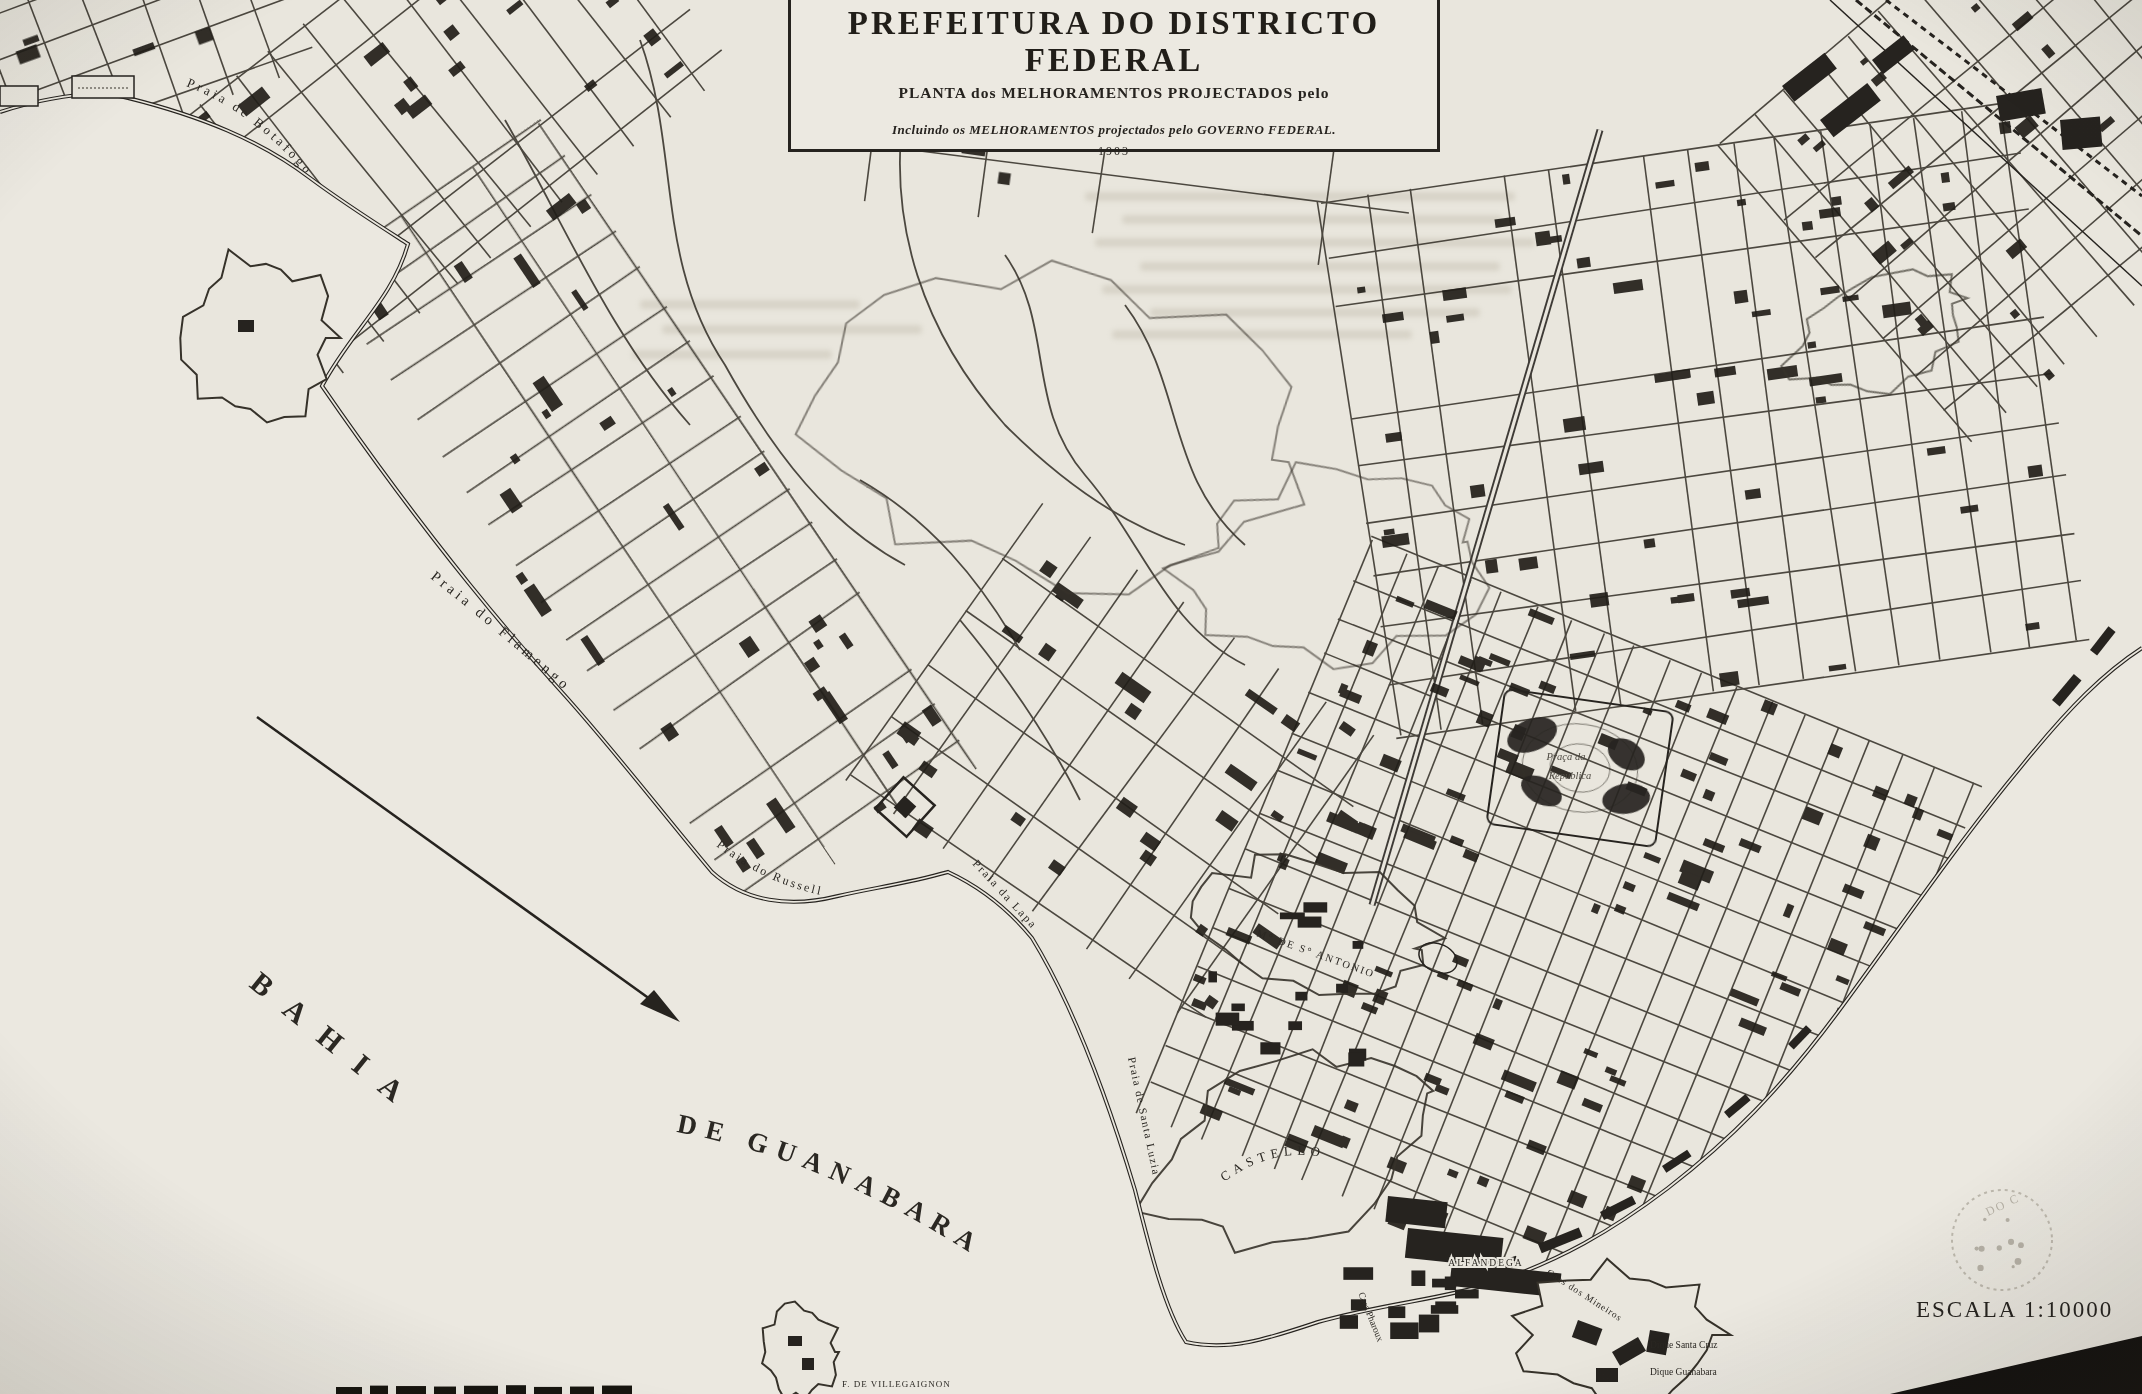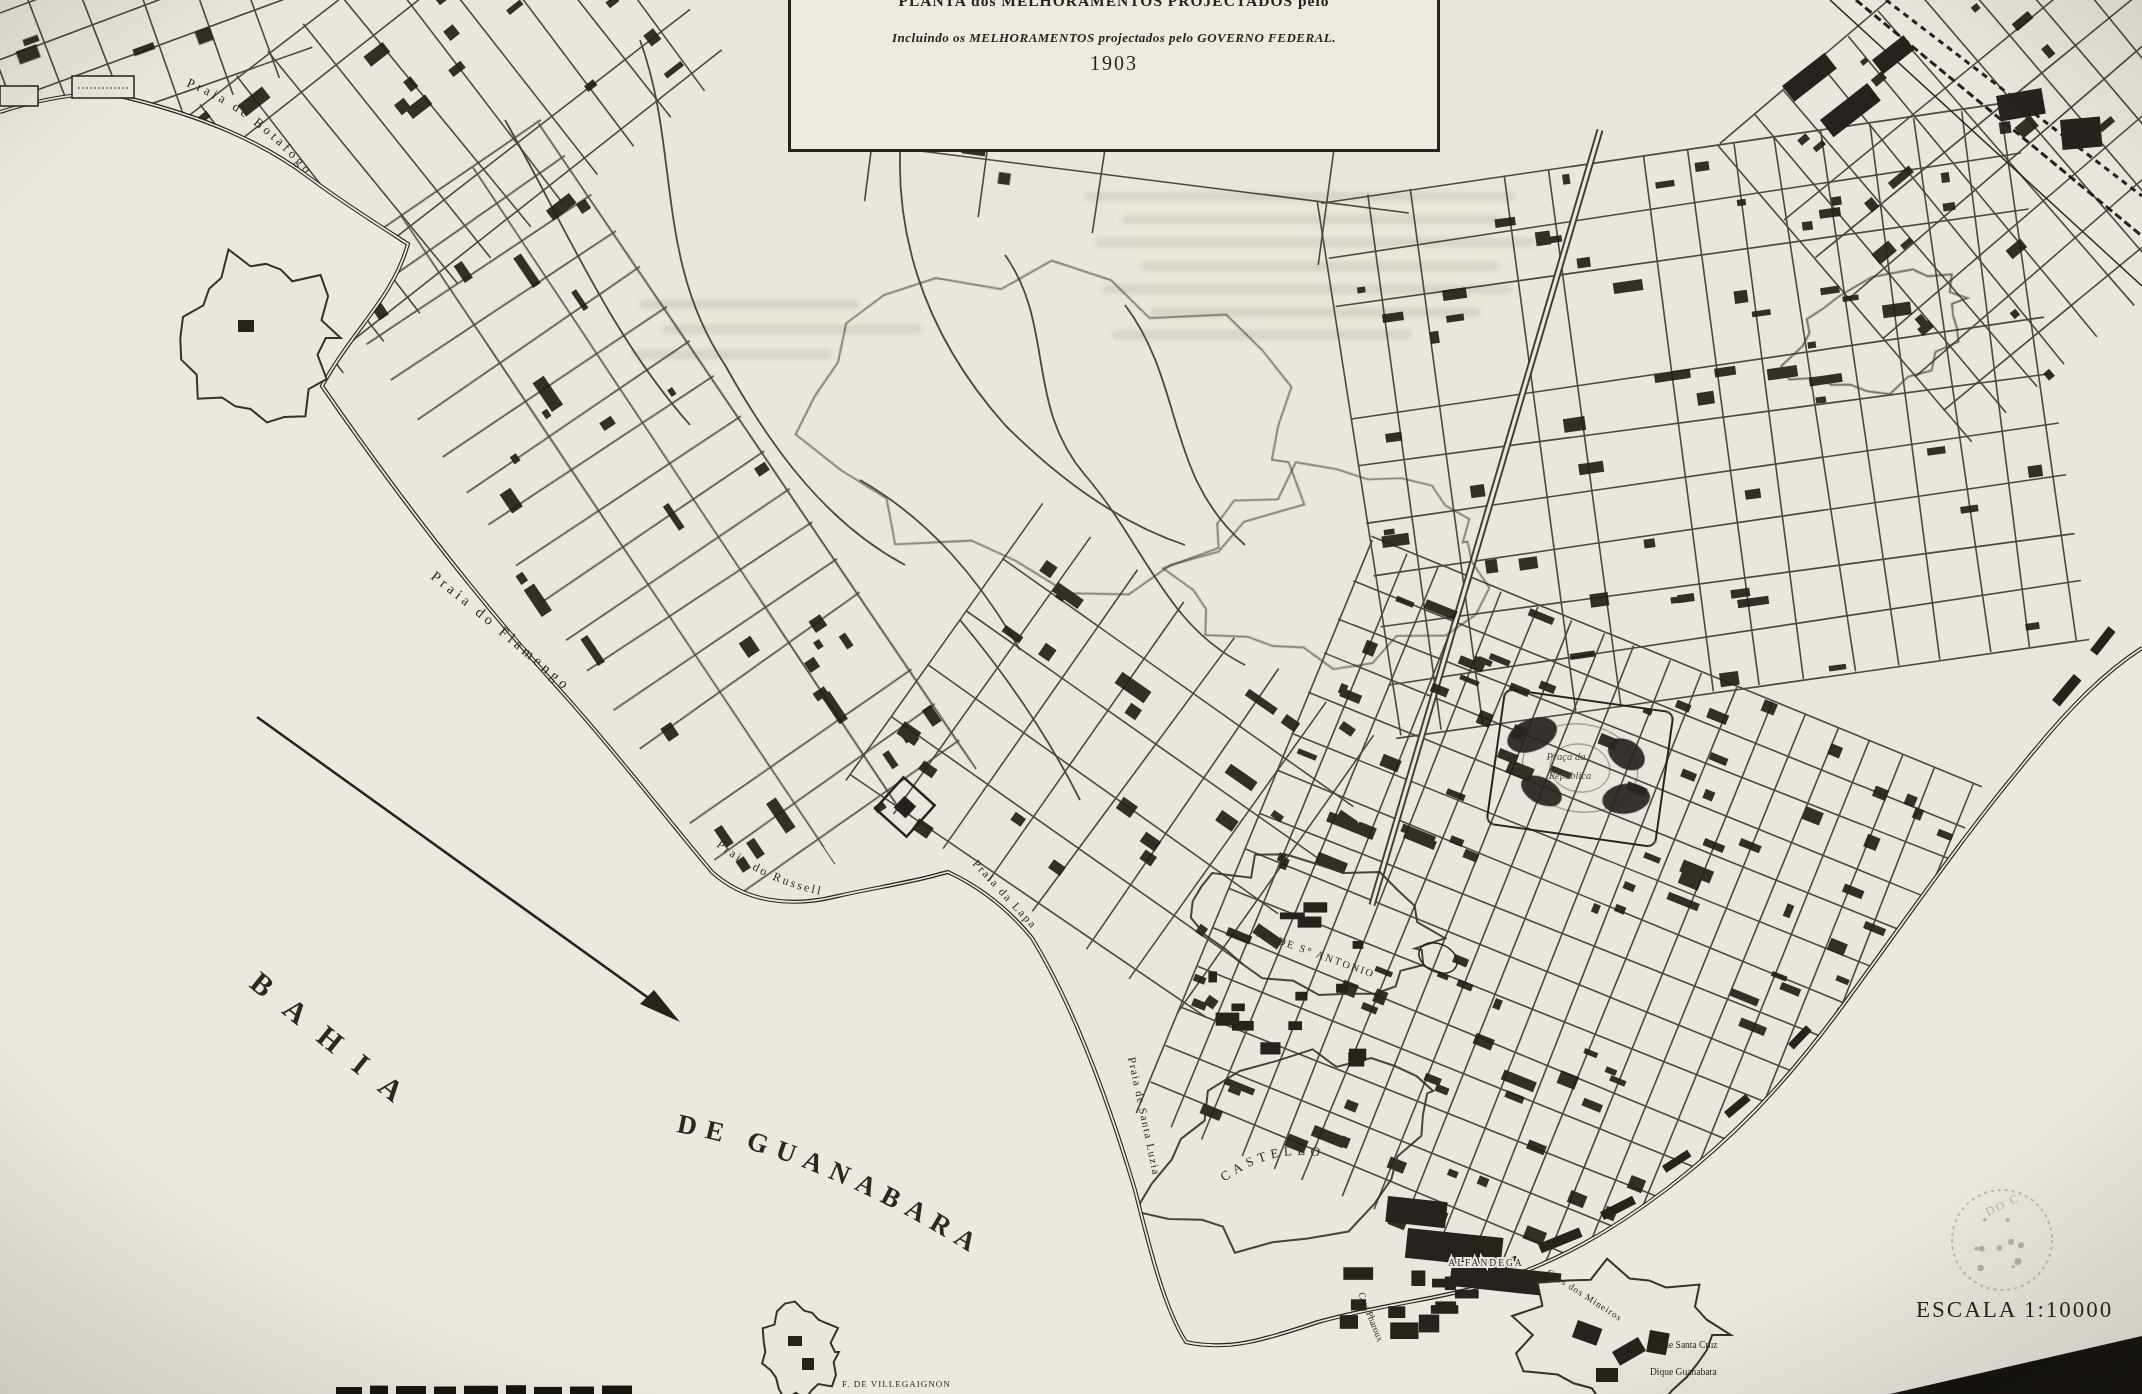--- a/index.html
+++ b/index.html
@@ -7,21 +7,21 @@
          background:#e9e6dd;font-family:"Liberation Serif","DejaVu Serif",serif;}
   .stage svg{position:absolute;left:0;top:0;}
   .overlay{position:absolute;color:#26231f;}
   .title-box{left:788px;top:-16px;width:652px;height:168px;
              border:3px solid #26231f;background:#ece9e1;text-align:center;
              box-sizing:border-box;z-index:5;}
   .tb1{margin-top:18px;font-size:33px;font-weight:bold;letter-spacing:3px;color:#211e19;}
   .tb2{margin-top:5px;font-size:15.5px;font-weight:bold;letter-spacing:1px;}
   .tb3{margin-top:8px;font-size:29px;letter-spacing:2px;color:#2b2822;}
   .tb4{margin-top:20px;font-size:13px;font-weight:bold;font-style:italic;letter-spacing:.5px;}
-  .tb5{margin-top:6px;font-size:20px;letter-spacing:2px;}
+  .tb5{margin-top:6px;font-size:12px;letter-spacing:2px;}
   .legend{left:64px;top:1202px;z-index:5;color:#35322b;}
   .lg-head{margin-left:84px;font-size:26px;font-weight:bold;letter-spacing:5px;color:#26231f;}
   .lg-item{font-style:italic;font-size:15.5px;margin-top:7px;}
   .lg-i0{margin-left:6px;}
   .lg-i1{margin-left:2px;}
   .lg-i2{margin-left:168px;}
   .scale{left:1916px;top:1297px;font-size:23px;letter-spacing:2px;color:#26231f;z-index:5;}
 </style>
 </head>
 <body>
@@ -686,20 +686,21 @@
       </g>
       <g stroke="#26231f" stroke-width="1.5" fill="#e9e6dd">
         <rect x="72" y="76" width="62" height="22"></rect>
         <path d="M 78 88 h 50" stroke="#36322a" stroke-width="1" stroke-dasharray="2 2"></path>
         <rect x="0" y="86" width="38" height="20"></rect>
       </g>
       <rect x="0" y="0" width="2142" height="1394" fill="url(#vig)"></rect>
     </svg>
 
   <div class="overlay title-box">
+    <div class="tb1">PREFEITURA DO DISTRICTO FEDERAL</div>
     <div class="tb2">PLANTA dos MELHORAMENTOS PROJECTADOS pelo</div>
     <div class="tb4">Incluindo os MELHORAMENTOS projectados pelo GOVERNO FEDERAL.</div>
     <div class="tb5">1903</div>
   </div>
 
 
   <div class="overlay scale">ESCALA 1:10000</div>
 </div>
 
 </body></html>

